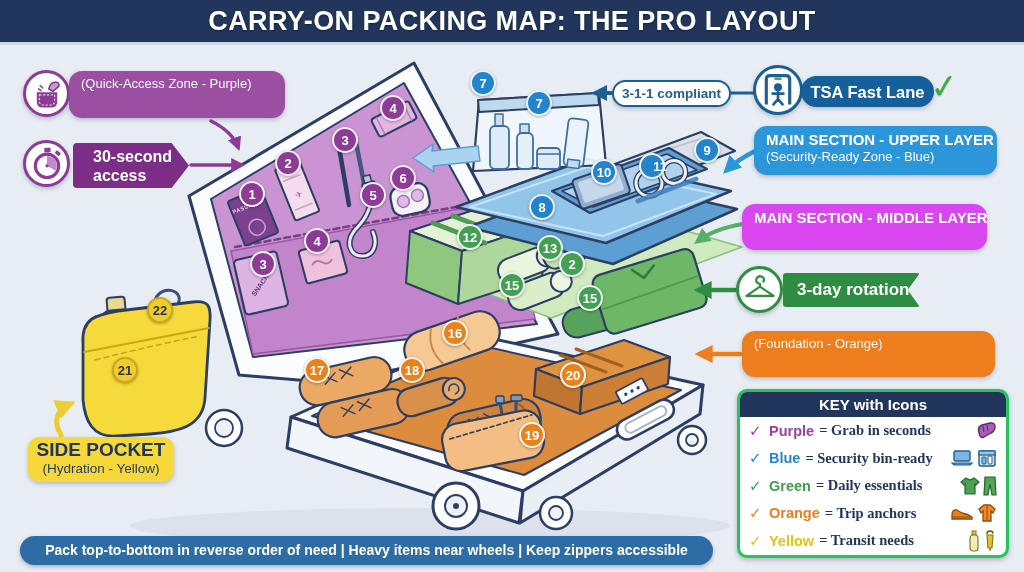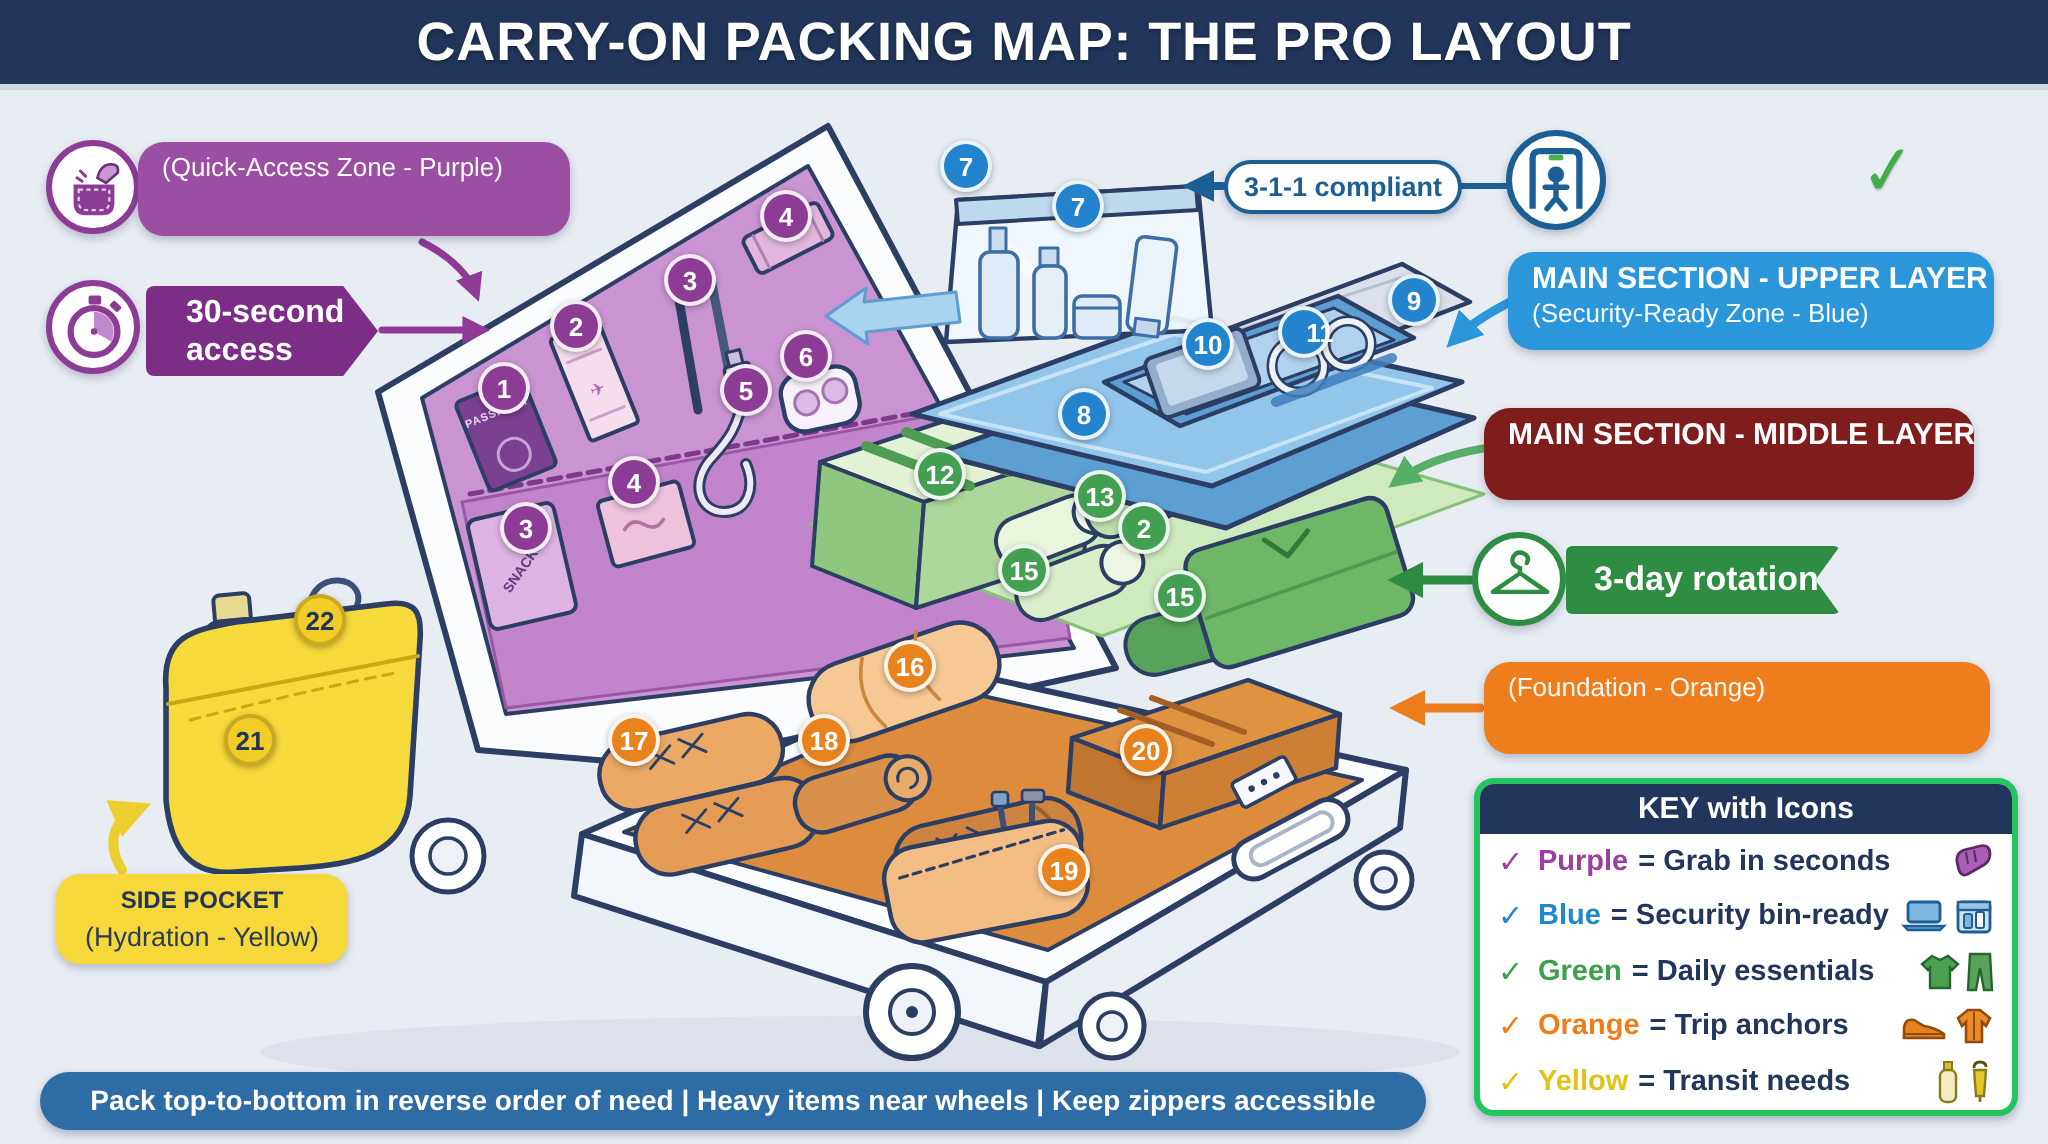--- a/index.html
+++ b/index.html
@@ -33,43 +33,43 @@
     border-radius:14px;color:#1c5f94;font-size:13.5px;font-weight:700;display:flex;
     align-items:center;justify-content:center;padding:0;}
   #icn-tsa{left:753px;top:65px;width:50px;height:50px;border:3px solid #1c5f94;}
   #lbl-tsa{left:801px;top:76px;width:133px;height:31px;background:#15609b;border-radius:16px;
     display:flex;align-items:center;justify-content:center;padding:0;}
   #lbl-tsa .t1{font-size:16.5px;}
   #tsa-check{position:absolute;left:930px;top:66px;color:#3fae49;font-size:34px;font-weight:800;
     transform:rotate(-6deg);text-shadow:0 1px 1px rgba(0,0,0,.2);}
 
   #lbl-upper{left:754px;top:126px;width:243px;height:49px;background:#2b96da;}
-  #lbl-middle{left:742px;top:204px;width:245px;height:46px;background:#7f1d1d;}
+  #lbl-middle{left:742px;top:204px;width:245px;height:46px;background:#d946ef;}
   #icn-hanger{left:736px;top:266px;width:47px;height:47px;border:3.5px solid #2e8d43;}
   #lbl-rot{left:783px;top:273px;width:137px;height:34px;background:#2e8d43;border-radius:3px;
     clip-path:polygon(0 0,100% 0,91% 50%,100% 100%,0 100%);display:flex;align-items:center;
     padding:0 0 0 14px;box-shadow:none;}
   #lbl-rot .t1{font-size:17px;}
   #lbl-bottom{left:742px;top:331px;width:253px;height:46px;background:#ed7d1d;}
 
   #lbl-side{left:28px;top:437px;width:146px;height:45px;background:#f6d83b;border-radius:12px;
     color:#22365c;text-align:center;padding:3px 6px;}
-  #lbl-side .t1{font-size:12px;font-weight:800;line-height:20px;}
+  #lbl-side .t1{font-size:19px;font-weight:800;line-height:20px;}
   #lbl-side .t2{font-size:13.5px;font-weight:400;line-height:17px;}
 
   
   #key{position:absolute;left:737px;top:389px;width:272px;height:169px;background:#fff;
     border:3px solid #22c55e;border-radius:10px;box-sizing:border-box;overflow:hidden;
     box-shadow:0 2px 5px rgba(30,40,70,.3);}
   #key .key-head{background:#22365c;color:#fff;font-size:15px;font-weight:700;height:25px;
     line-height:25px;text-align:center;}
   .key-row{display:flex;align-items:center;height:27.5px;padding:0 9px;font-size:14.5px;color:#22365c;}
   .k-check{width:20px;font-weight:800;font-size:15px;}
   .k-name{font-weight:800;margin-right:5px;}
-  .k-text{font-weight:600;white-space:nowrap;}
+  .k-text{font-weight:600;white-space:nowrap;font-family:Liberation Serif, serif;}
   .k-icons{margin-left:auto;display:flex;gap:3px;align-items:center;}
   .c-purple{color:#9b3fa0;} .c-blue{color:#2187cf;} .c-green{color:#3da04c;}
   .c-orange{color:#ef7d1a;} .c-yellow{color:#e3c216;}
 
   
   #footer{position:absolute;left:20px;top:536px;width:693px;height:29px;background:#2d6ca4;
     border-radius:15px;color:#fff;font-size:14px;font-weight:700;text-align:center;
     line-height:29px;white-space:nowrap;box-shadow:0 2px 4px rgba(30,40,70,.3);}
 
   
@@ -412,20 +412,23 @@
 
   <div class="pill" id="lbl-311">3-1-1 compliant</div>
   <div class="icn-circle" id="icn-tsa">
     <svg width="36" height="36" viewBox="0 0 40 40">
       <path d="M 7,36 L 7,8 Q 7,4 11,4 L 29,4 Q 33,4 33,8 L 33,36" fill="none" stroke="#1c5f94" stroke-width="3.5"></path>
       <rect x="16" y="6" width="8" height="3" rx="1" fill="#49b04f"></rect>
       <circle cx="20" cy="17" r="4.5" fill="#1c5f94"></circle>
       <path d="M 20,22 L 20,30 M 14,24 L 26,24 M 20,30 L 15,36 M 20,30 L 25,36" stroke="#1c5f94" stroke-width="3" stroke-linecap="round"></path>
     </svg>
   </div>
+  <div class="pill" id="lbl-tsa">
+    <div class="t1">TSA Fast Lane</div>
+  </div>
   <div id="tsa-check">✓</div>
 
   <div class="pill" id="lbl-upper">
     <div class="t1">MAIN SECTION - UPPER LAYER</div>
     <div class="t2">(Security-Ready Zone - Blue)</div>
   </div>
 
   <div class="pill" id="lbl-middle">
     <div class="t1">MAIN SECTION - MIDDLE LAYER</div>
   </div>

